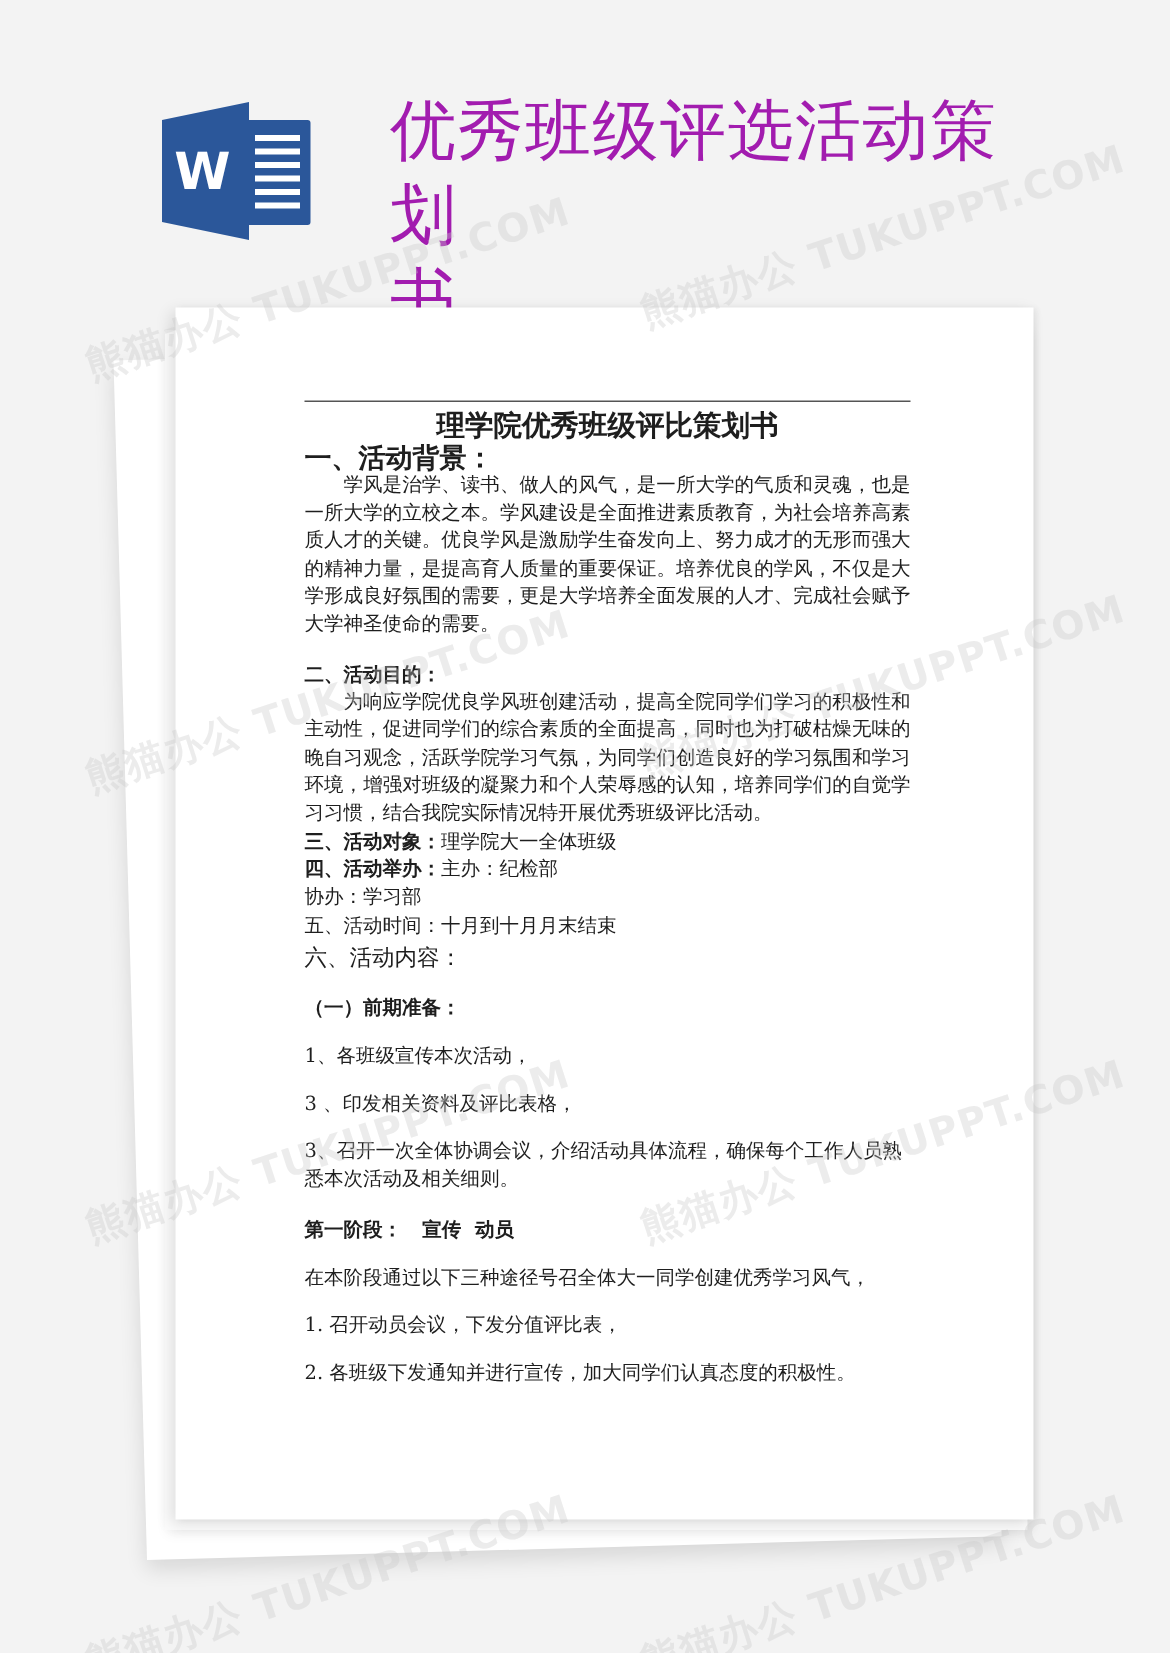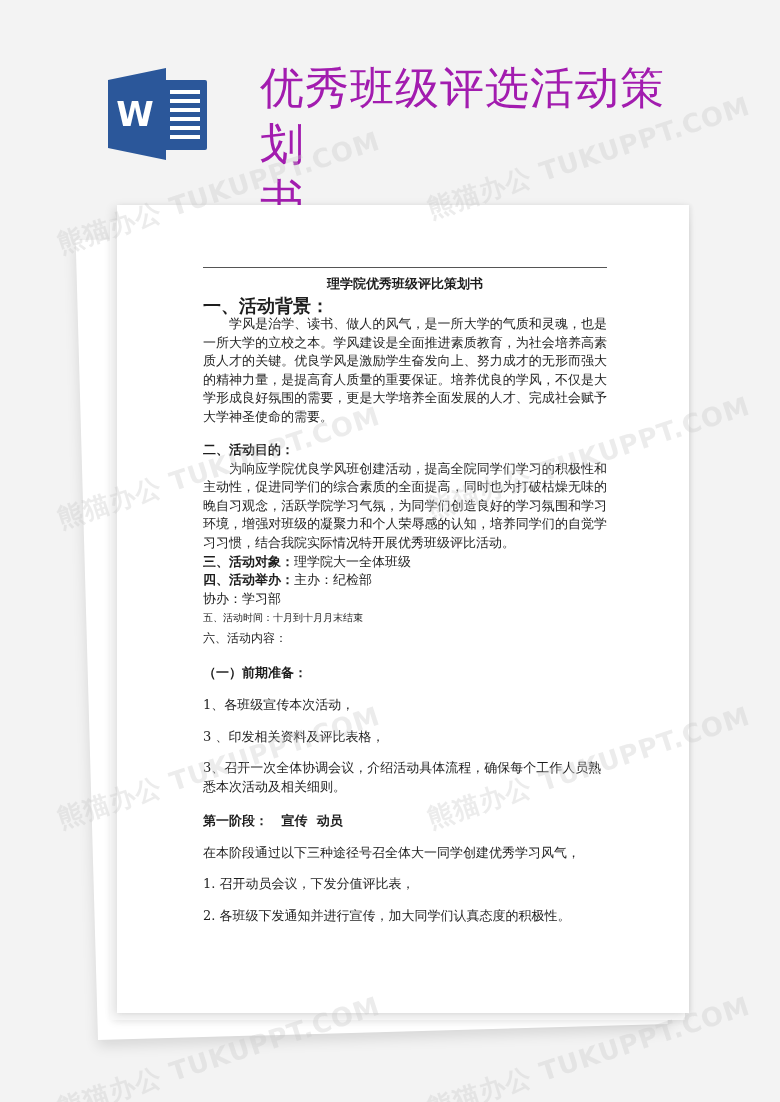--- a/index.html
+++ b/index.html
@@ -32,21 +32,21 @@
   .page {
     position: absolute; left: 117px; top: 205px; width: 572px; height: 808px;
     background: #ffffff;
     box-shadow: -3px 3px 10px rgba(0,0,0,0.12), 2px 0 4px rgba(0,0,0,0.05);
   }
   .doc {
     position: absolute; left: 86px; top: 62px; width: 404px;
     color: #1e1e1e; font-size: 13px; line-height: 18.6px;
   }
   .rule { height: 0; border-top: 1px solid #555; margin-bottom: 6px; }
-  .doc-title { text-align: center; font-size: 13px; font-weight: bold; margin: 0 0 2px 0; line-height: 20px; }
+  .doc-title { text-align: center; font-size: 19px; font-weight: bold; margin: 0 0 2px 0; line-height: 20px; }
   .h1 { font-size: 18px; font-weight: bold; line-height: 19px; }
   .h1-big { font-size: 15.5px; font-weight: bold; line-height: 20px; }
   .h2 { font-size: 13px; line-height: 19px; }
   .para { text-indent: 2em; text-align: justify; }
   .line { white-space: nowrap; }
   .gap { margin-top: 14px; }
   .item { margin-top: 13px; }
   .sub { font-weight: bold; margin-top: 16px; }
   .watermark {
     position: absolute; color: rgba(200,200,200,0.35);
@@ -95,24 +95,24 @@
     <div class="para">为响应学院优良学风班创建活动，提高全院同学们学习的积极性和主动性，促进同学们的综合素质的全面提高，同时也为打破枯燥无味的晚自习观念，活跃学院学习气氛，为同学们创造良好的学习氛围和学习环境，增强对班级的凝聚力和个人荣辱感的认知，培养同学们的自觉学习习惯，结合我院实际情况特开展优秀班级评比活动。</div>
 
     <div class="line">
       <b>三、活动对象：</b><span>理学院大一全体班级</span>
     </div>
     <div class="line">
       <b>四、活动举办：</b><span>主办：纪检部</span>
     </div>
     <div class="line">协办：学习部</div>
 
-    <div class="h1-big line" style="font-weight:normal; font-family:'DejaVu Sans', sans-serif; font-size:10px;">
+    <div class="h1-big line" style="font-weight:normal; font-family:'DejaVu Sans', sans-serif; font-size:13px;">
       <span>五、活动时间：</span><span>十月到十月月末结束</span>
     </div>
-    <div class="h1-big line" style="font-weight:normal; font-family:'DejaVu Sans', sans-serif; font-size:12px;">六、活动内容：</div>
+    <div class="h1-big line" style="font-weight:normal; font-family:'DejaVu Sans', sans-serif; font-size:15px;">六、活动内容：</div>
     <div class="line sub">（一）前期准备：</div>
 
     <div class="item line">1、各班级宣传本次活动，</div>
     <div class="item line">3 、印发相关资料及评比表格，</div>
     <div class="item">3、召开一次全体协调会议，介绍活动具体流程，确保每个工作人员熟悉本次活动及相关细则。</div>
 
     <div class="item line sub" style="white-space:pre;">第一阶段：   宣传  动员</div>
     <div class="item line">在本阶段通过以下三种途径号召全体大一同学创建优秀学习风气，</div>
     <div class="item line">1. 召开动员会议，下发分值评比表，</div>
     <div class="item line">2. 各班级下发通知并进行宣传，加大同学们认真态度的积极性。</div>

